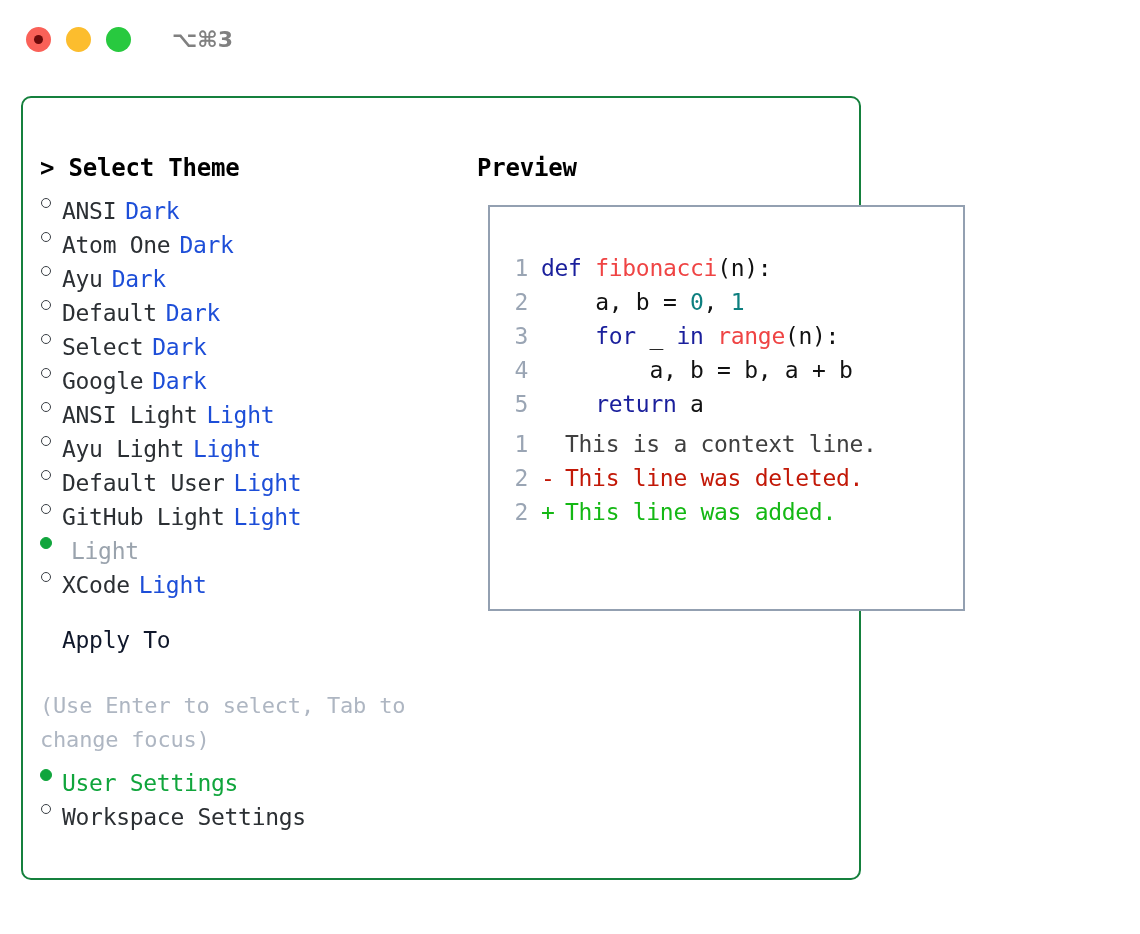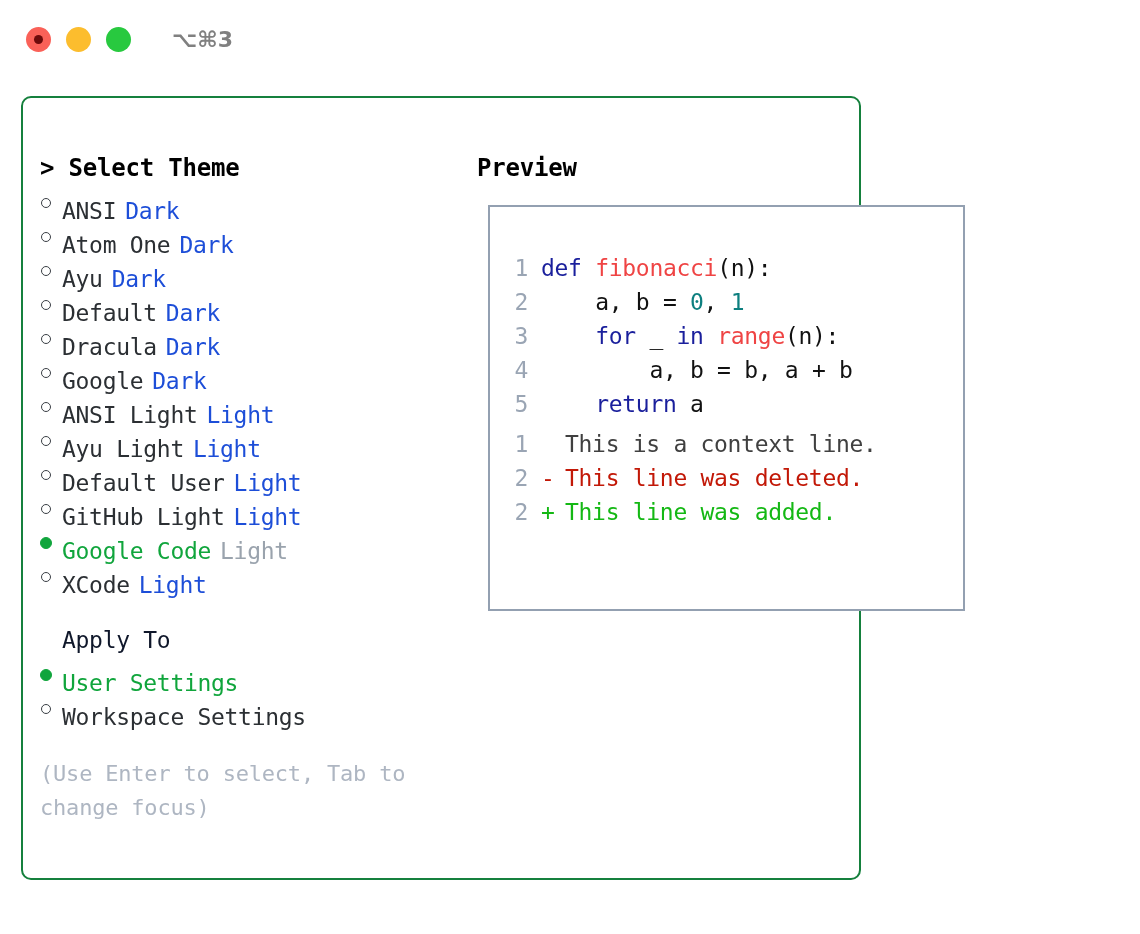--- a/index.html
+++ b/index.html
@@ -238,40 +238,40 @@
 
     <div id="left-col">
 
       <div class="heading">&gt; Select Theme</div>
 
       <div id="theme-list">
           <div class="opt-row"><span class="bullet"></span><span class="opt-name">ANSI</span><span class="opt-mode">Dark</span></div>
           <div class="opt-row"><span class="bullet"></span><span class="opt-name">Atom One</span><span class="opt-mode">Dark</span></div>
           <div class="opt-row"><span class="bullet"></span><span class="opt-name">Ayu</span><span class="opt-mode">Dark</span></div>
           <div class="opt-row"><span class="bullet"></span><span class="opt-name">Default</span><span class="opt-mode">Dark</span></div>
-          <div class="opt-row"><span class="bullet"></span><span class="opt-name">Dracula</span><span class="opt-mode">Dark</span></div>
+          <div class="opt-row"><span class="bullet"></span><span class="opt-name">Select</span><span class="opt-mode">Dark</span></div>
           <div class="opt-row"><span class="bullet"></span><span class="opt-name">Google</span><span class="opt-mode">Dark</span></div>
           <div class="opt-row"><span class="bullet"></span><span class="opt-name">ANSI Light</span><span class="opt-mode">Light</span></div>
           <div class="opt-row"><span class="bullet"></span><span class="opt-name">Ayu Light</span><span class="opt-mode">Light</span></div>
           <div class="opt-row"><span class="bullet"></span><span class="opt-name">Default User</span><span class="opt-mode">Light</span></div>
           <div class="opt-row"><span class="bullet"></span><span class="opt-name">GitHub Light</span><span class="opt-mode">Light</span></div>
-          <div class="opt-row"><span class="bullet filled"></span><span class="opt-name sel">Google Code</span><span class="opt-mode sel">Light</span></div>
+          <div class="opt-row"><span class="bullet filled"></span><span class="opt-mode sel">Light</span></div>
           <div class="opt-row"><span class="bullet"></span><span class="opt-name">XCode</span><span class="opt-mode">Light</span></div>
         </div>
 
       <div class="section-gap"></div>
 
       <div class="subheading">Apply To</div>
+
+      <div id="hint">(Use Enter to select, Tab to change focus)</div>
 
       <div id="apply-list">
           <div class="opt-row"><span class="bullet filled"></span><span class="opt-name sel">User Settings</span></div>
           <div class="opt-row"><span class="bullet"></span><span class="opt-name">Workspace Settings</span></div>
         </div>
-
-      <div id="hint">(Use Enter to select, Tab to change focus)</div>
     </div>
 
     <div id="right-col">
       <div class="heading">Preview</div>
 
       <div id="preview-box">
         <div id="code-area"><div class="code-line"><span class="lineno">1</span><span class="code-src"><span class="tok-kw">def </span><span class="tok-fn">fibonacci</span><span class="tok-pl">(n):</span></span></div><div class="code-line"><span class="lineno">2</span><span class="code-src"><span class="tok-pl">    a, b = </span><span class="tok-num">0</span><span class="tok-pl">, </span><span class="tok-num">1</span></span></div><div class="code-line"><span class="lineno">3</span><span class="code-src"><span class="tok-pl">    </span><span class="tok-kw">for</span><span class="tok-pl"> _ </span><span class="tok-kw">in</span><span class="tok-pl"> </span><span class="tok-fn">range</span><span class="tok-pl">(n):</span></span></div><div class="code-line"><span class="lineno">4</span><span class="code-src"><span class="tok-pl">        a, b = b, a + b</span></span></div><div class="code-line"><span class="lineno">5</span><span class="code-src"><span class="tok-pl">    </span><span class="tok-kw">return</span><span class="tok-pl"> a</span></span></div></div>
         <div id="diff-area"><div class="code-line"><span class="lineno">1</span><span class="diff-sign diff-ctx"> </span><span class="diff-ctx">This is a context line.</span></div><div class="code-line"><span class="lineno">2</span><span class="diff-sign diff-del">-</span><span class="diff-del">This line was deleted.</span></div><div class="code-line"><span class="lineno">2</span><span class="diff-sign diff-add">+</span><span class="diff-add">This line was added.</span></div></div>
       </div>
     </div>

